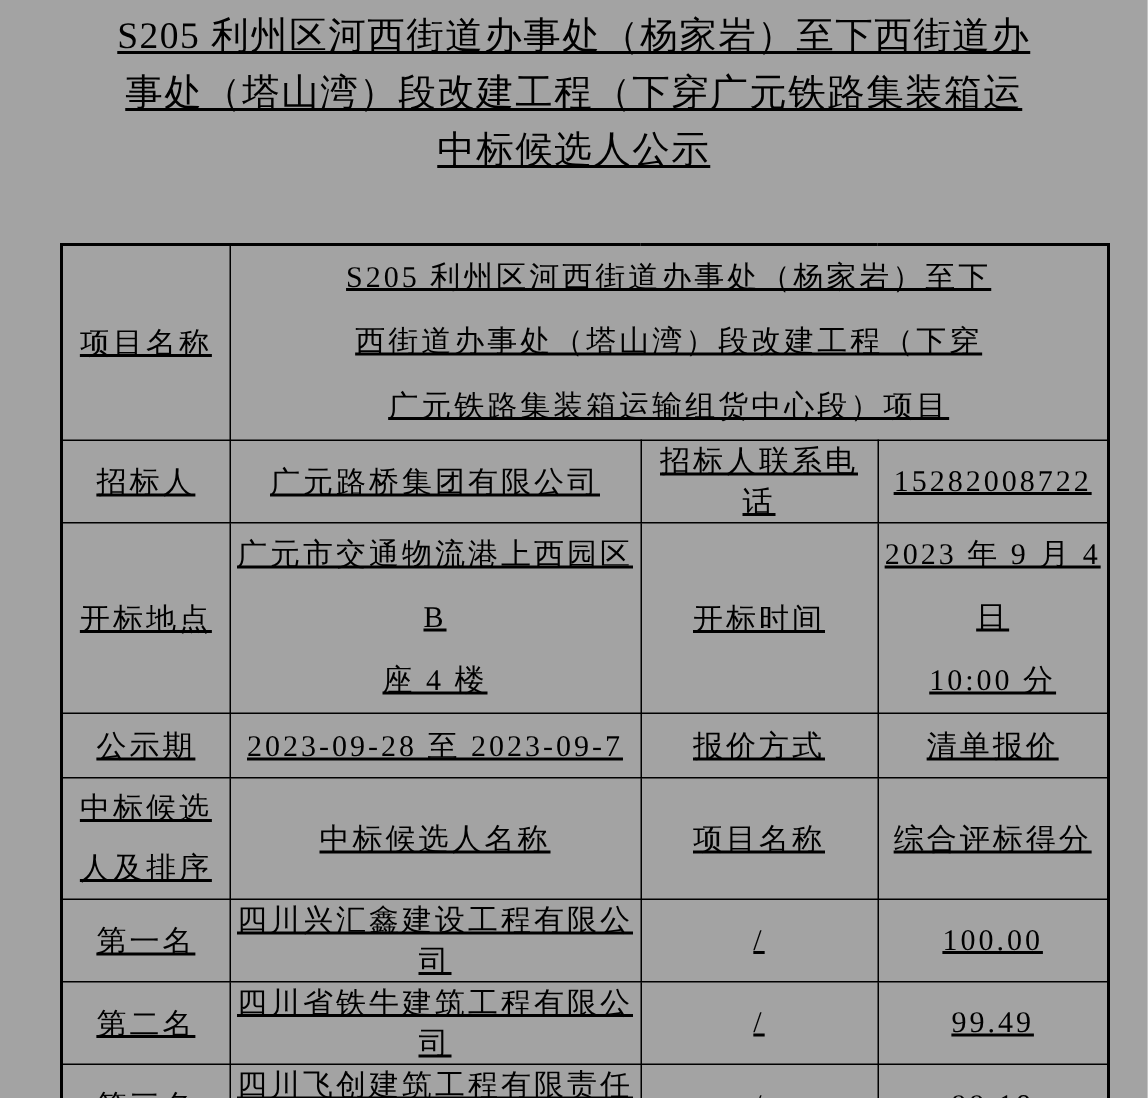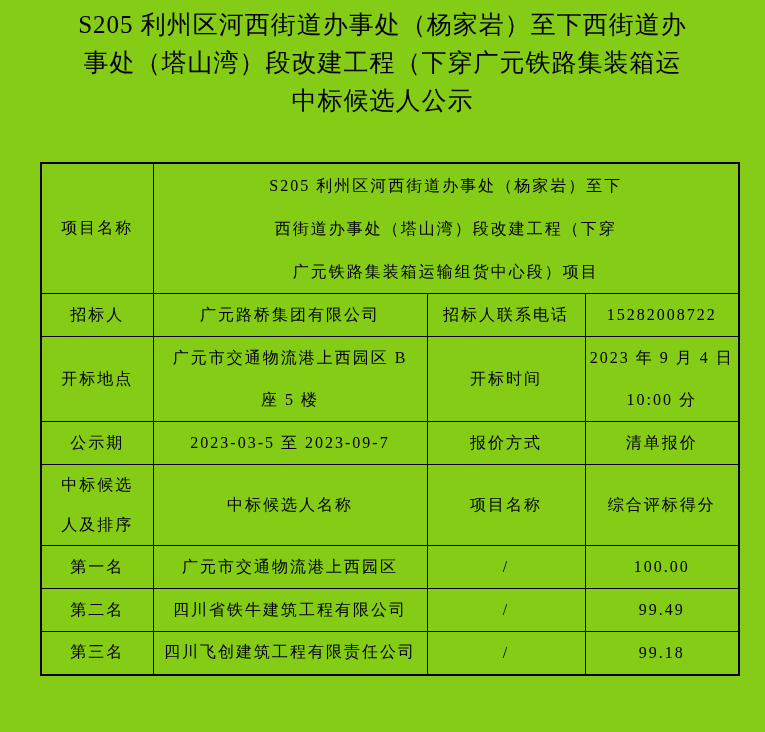--- a/index.html
+++ b/index.html
@@ -1,23 +1,24 @@
 <!DOCTYPE html>
 <html><head>
 <meta charset="utf-8">
 <style>
   html, body { margin: 0; padding: 0; }
   .page {
     width: 765px;
     height: 732px;
-    background: #84cc16;
+    background: #a3a3a3;
     color: #000000;
     font-family: "Liberation Serif", "DejaVu Serif", serif;
     overflow: hidden;
     box-sizing: border-box;
+    text-decoration: underline;
   }
   .doc-title {
     padding-top: 6px;
     text-align: center;
     font-size: 25px;
     line-height: 38px;
     letter-spacing: 1px;
   }
   .doc-title .t-line { white-space: nowrap; }
   table.bid-table {
@@ -25,21 +26,21 @@
     width: 698px;
     border-collapse: collapse;
     table-layout: fixed;
     border: 2px solid #000000;
   }
   table.bid-table td {
     border: 1px solid #000000;
     text-align: center;
     vertical-align: middle;
     padding: 0 4px;
-    font-size: 16px;
+    font-size: 20px;
     letter-spacing: 2px;
     overflow: hidden;
   }
   tr.r-project   { height: 129px; }
   tr.r-single    { height: 43px;  }
   tr.r-opening   { height: 85px;  }
   tr.r-candidates-header { height: 81px; }
   tr.r-candidate { height: 43px;  }
 
   td.project-value {
@@ -91,49 +92,49 @@
       <td>招标人</td>
       <td>广元路桥集团有限公司</td>
       <td>招标人联系电话</td>
       <td class="phone-cell">15282008722</td>
     </tr>
 
     <tr class="r-opening">
       <td>开标地点</td>
       <td class="two-line">
         <div>广元市交通物流港上西园区 B</div>
-        <div>座 5 楼</div>
+        <div>座 4 楼</div>
       </td>
       <td>开标时间</td>
       <td class="two-line date-cell">
         <div>2023 年 9 月 4 日</div>
         <div>10:00 分</div>
       </td>
     </tr>
 
     <tr class="r-single">
       <td>公示期</td>
-      <td class="date-cell">2023-03-5 至 2023-09-7</td>
+      <td class="date-cell">2023-09-28 至 2023-09-7</td>
       <td>报价方式</td>
       <td>清单报价</td>
     </tr>
 
     <tr class="r-candidates-header">
       <td class="rank-label-cell">
         <div>中标候选</div>
         <div>人及排序</div>
       </td>
       <td>中标候选人名称</td>
       <td>项目名称</td>
       <td>综合评标得分</td>
     </tr>
 
     <tr class="r-candidate">
       <td class="rank-cell">第一名</td>
-      <td class="name-cell">广元市交通物流港上西园区</td>
+      <td class="name-cell">四川兴汇鑫建设工程有限公司</td>
       <td class="slash-cell">/</td>
       <td class="score-cell">100.00</td>
     </tr>
 
     <tr class="r-candidate">
       <td class="rank-cell">第二名</td>
       <td class="name-cell">四川省铁牛建筑工程有限公司</td>
       <td class="slash-cell">/</td>
       <td class="score-cell">99.49</td>
     </tr>

